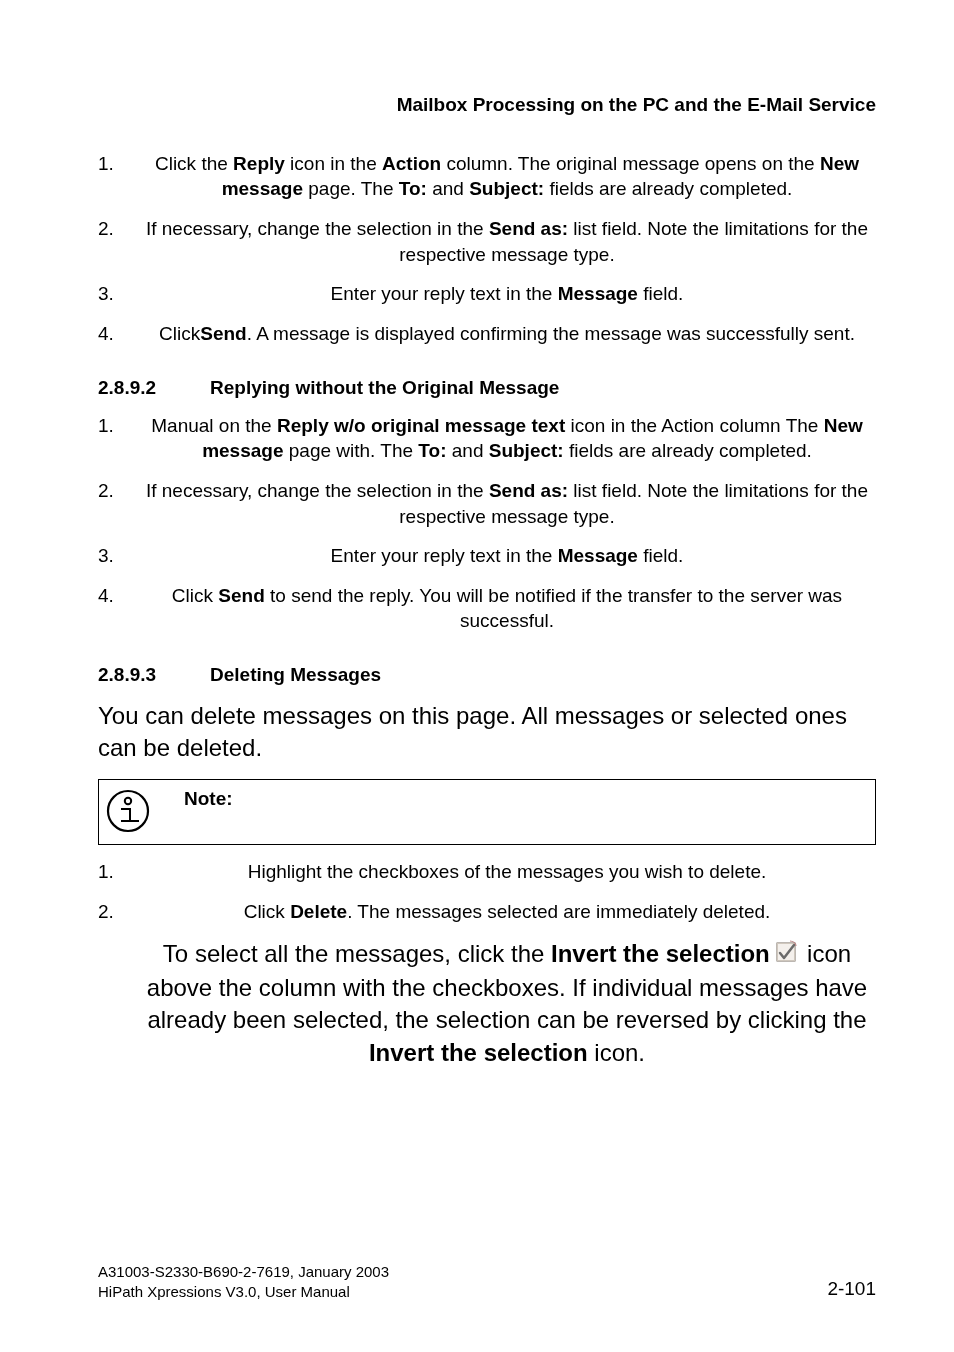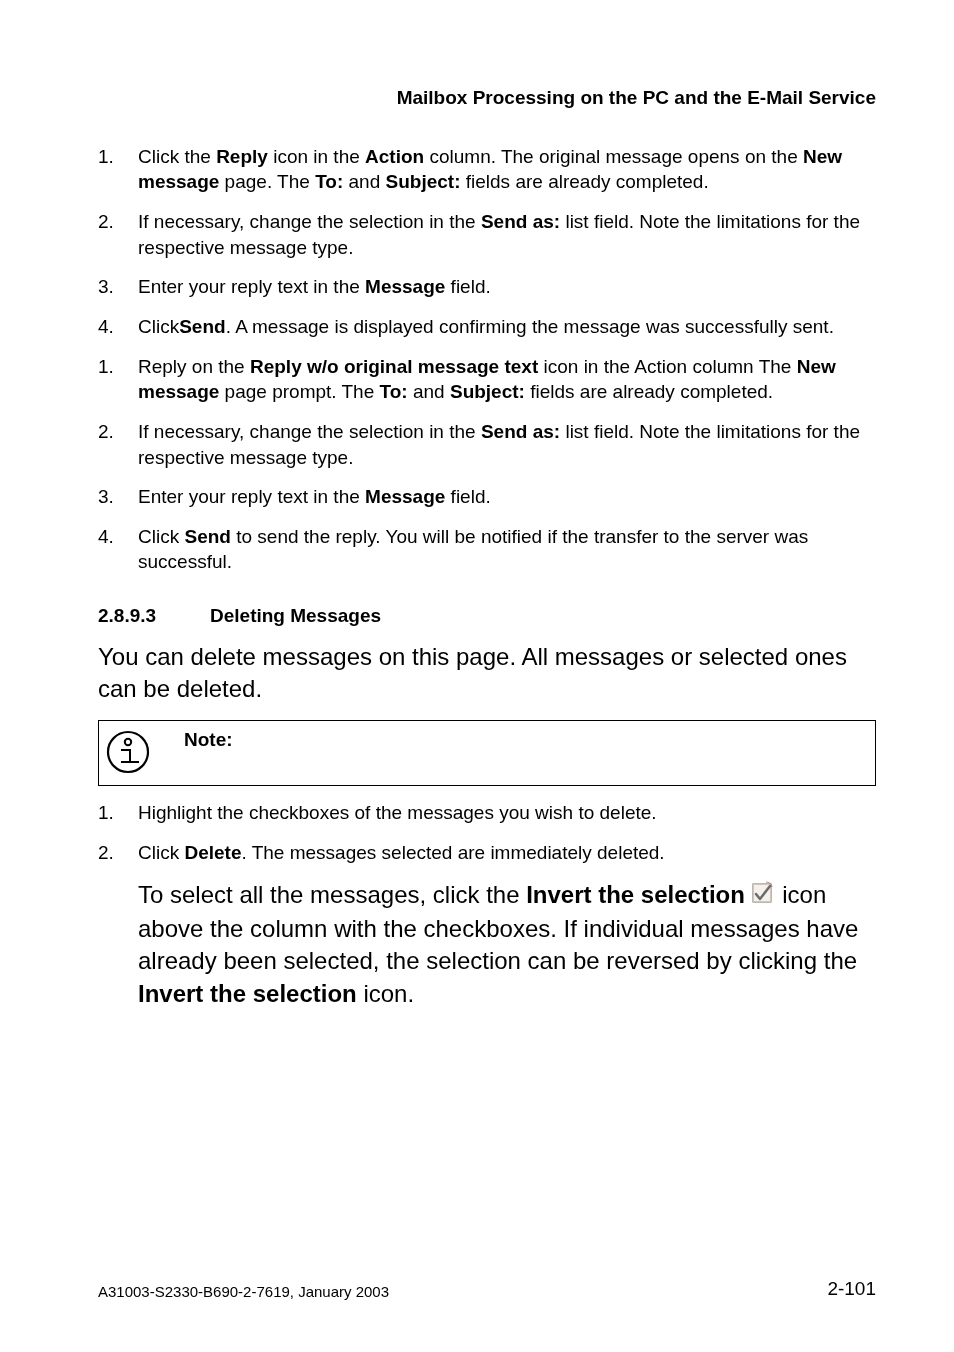--- a/index.html
+++ b/index.html
@@ -12,20 +12,21 @@
   .page {
     width: 954px;
     min-height: 1352px;
     box-sizing: border-box;
     padding: 86px 78px 50px 98px;
     position: relative;
   }
   .header-block {
     text-align: right;
     margin-bottom: 34px;
+    margin-top: 7px;
   }
   .header-title {
     font-size: 19px;
     font-weight: bold;
     line-height: 1.25;
   }
   .header-sub {
     font-size: 19px;
     line-height: 1.25;
   }
@@ -37,20 +38,21 @@
   }
   .section-heading .num {
     display: inline-block;
     min-width: 112px;
   }
   ol.steps {
     list-style: none;
     padding: 0;
     margin: 0 0 10px 0;
     counter-reset: step;
+    text-align: center;
   }
   ol.steps > li {
     counter-increment: step;
     position: relative;
     padding-left: 40px;
     font-size: 19px;
     line-height: 1.35;
     margin-bottom: 14px;
   }
   ol.steps > li::before {
@@ -129,23 +131,26 @@
       <span>If necessary, change the selection in the </span><span class="b">Send as:</span><span> list field. Note the limitations for the respective message type.</span>
     </li>
     <li>
       <span>Enter your reply text in the </span><span class="b">Message</span><span> field.</span>
     </li>
     <li>
       <span>Click</span><span class="b">Send</span><span>. A message is displayed confirming the message was successfully sent.</span>
     </li>
   </ol>
 
+  <div class="section-heading">
+    <span class="num">2.8.9.2</span><span>Replying without the Original Message</span>
+  </div>
   <ol class="steps">
     <li>
-      <span>Reply on the </span><span class="b">Reply w/o original message text</span><span> icon in the Action column The </span><span class="b">New message</span><span> page prompt. The </span><span class="b">To:</span><span> and </span><span class="b">Subject:</span><span> fields are already completed.</span>
+      <span>Manual on the </span><span class="b">Reply w/o original message text</span><span> icon in the Action column The </span><span class="b">New message</span><span> page with. The </span><span class="b">To:</span><span> and </span><span class="b">Subject:</span><span> fields are already completed.</span>
     </li>
     <li>
       <span>If necessary, change the selection in the </span><span class="b">Send as:</span><span> list field. Note the limitations for the respective message type.</span>
     </li>
     <li>
       <span>Enter your reply text in the </span><span class="b">Message</span><span> field.</span>
     </li>
     <li>
       <span>Click </span><span class="b">Send</span><span> to send the reply. You will be notified if the transfer to the server was successful.</span>
     </li>
@@ -186,17 +191,18 @@
             <path d="M14 1 c3 0 6 2 6 5" fill="none" stroke="#b88" stroke-width="1.2"></path>
           </svg>
         </span><span>  icon above the column with the checkboxes. If individual messages have already been selected, the selection can be reversed by clicking the </span><span class="b">Invert the selection</span><span> icon.</span>
       </p>
     </li>
   </ol>
 
   <div class="footer">
     <div class="left">
       <div>A31003-S2330-B690-2-7619, January 2003</div>
+      <div>HiPath Xpressions V3.0, User Manual</div>
     </div>
     <div class="right">2-101</div>
   </div>
 
 </div>
 
 </body></html>

